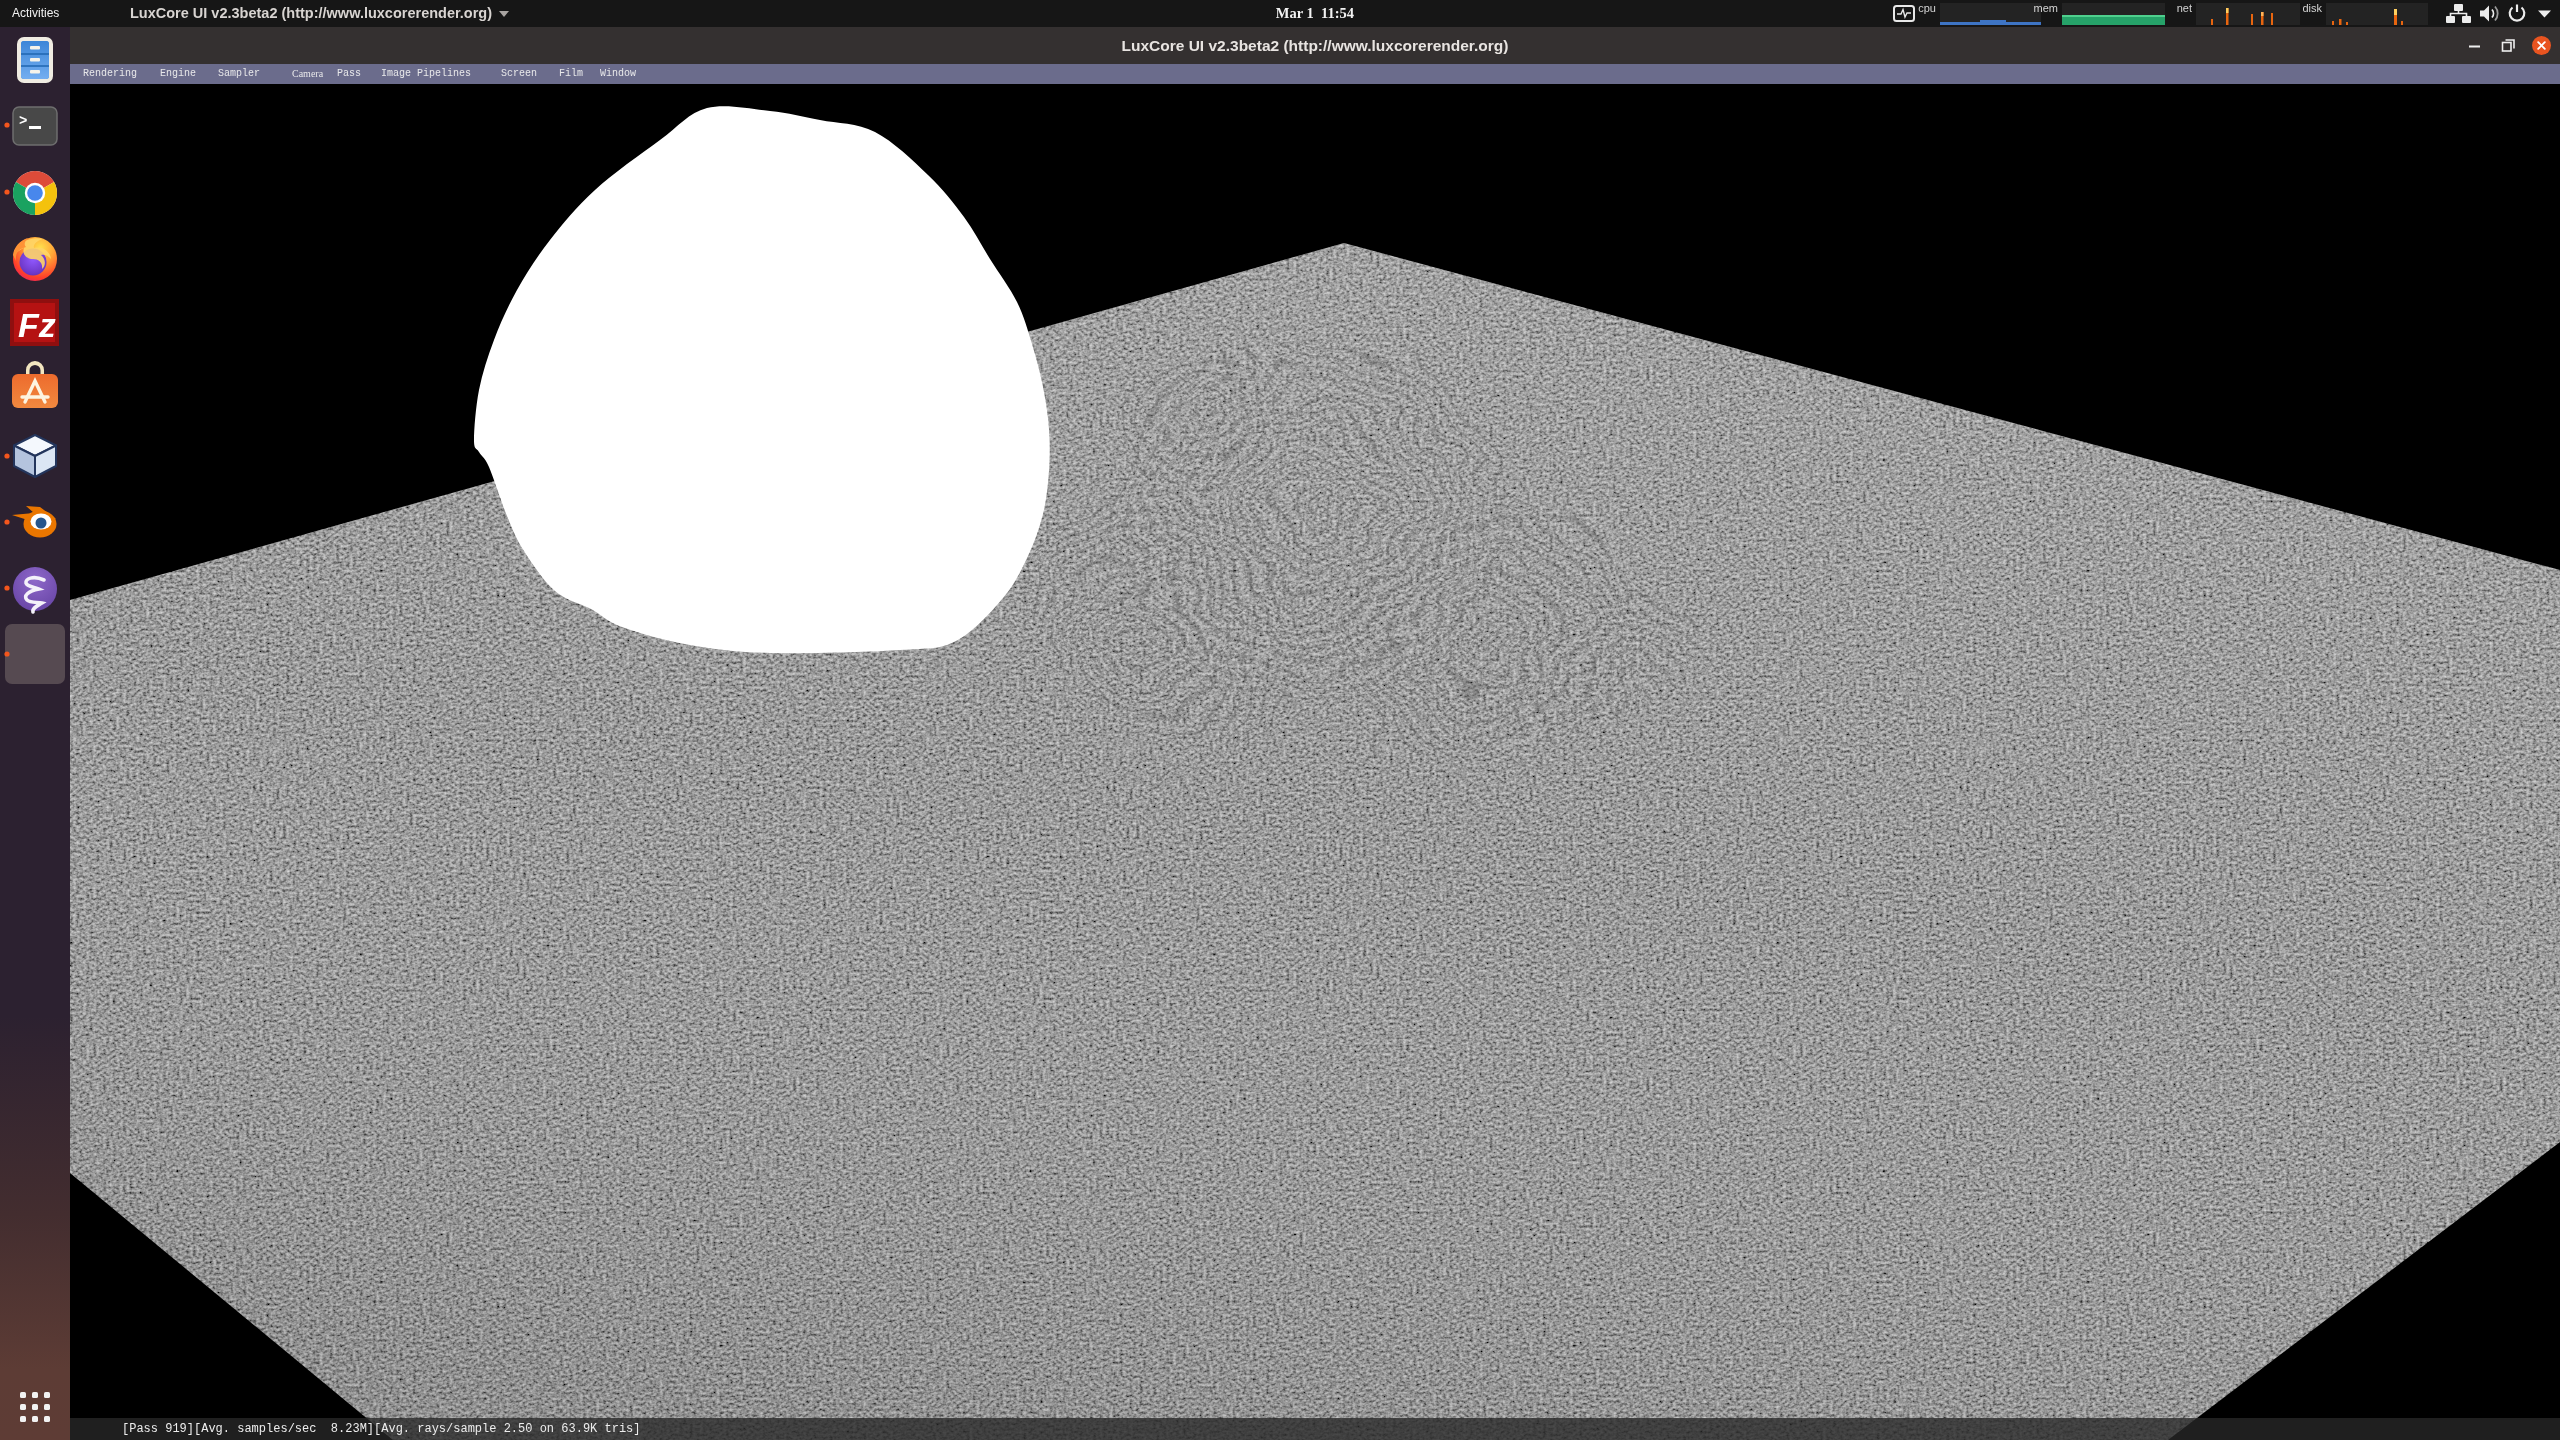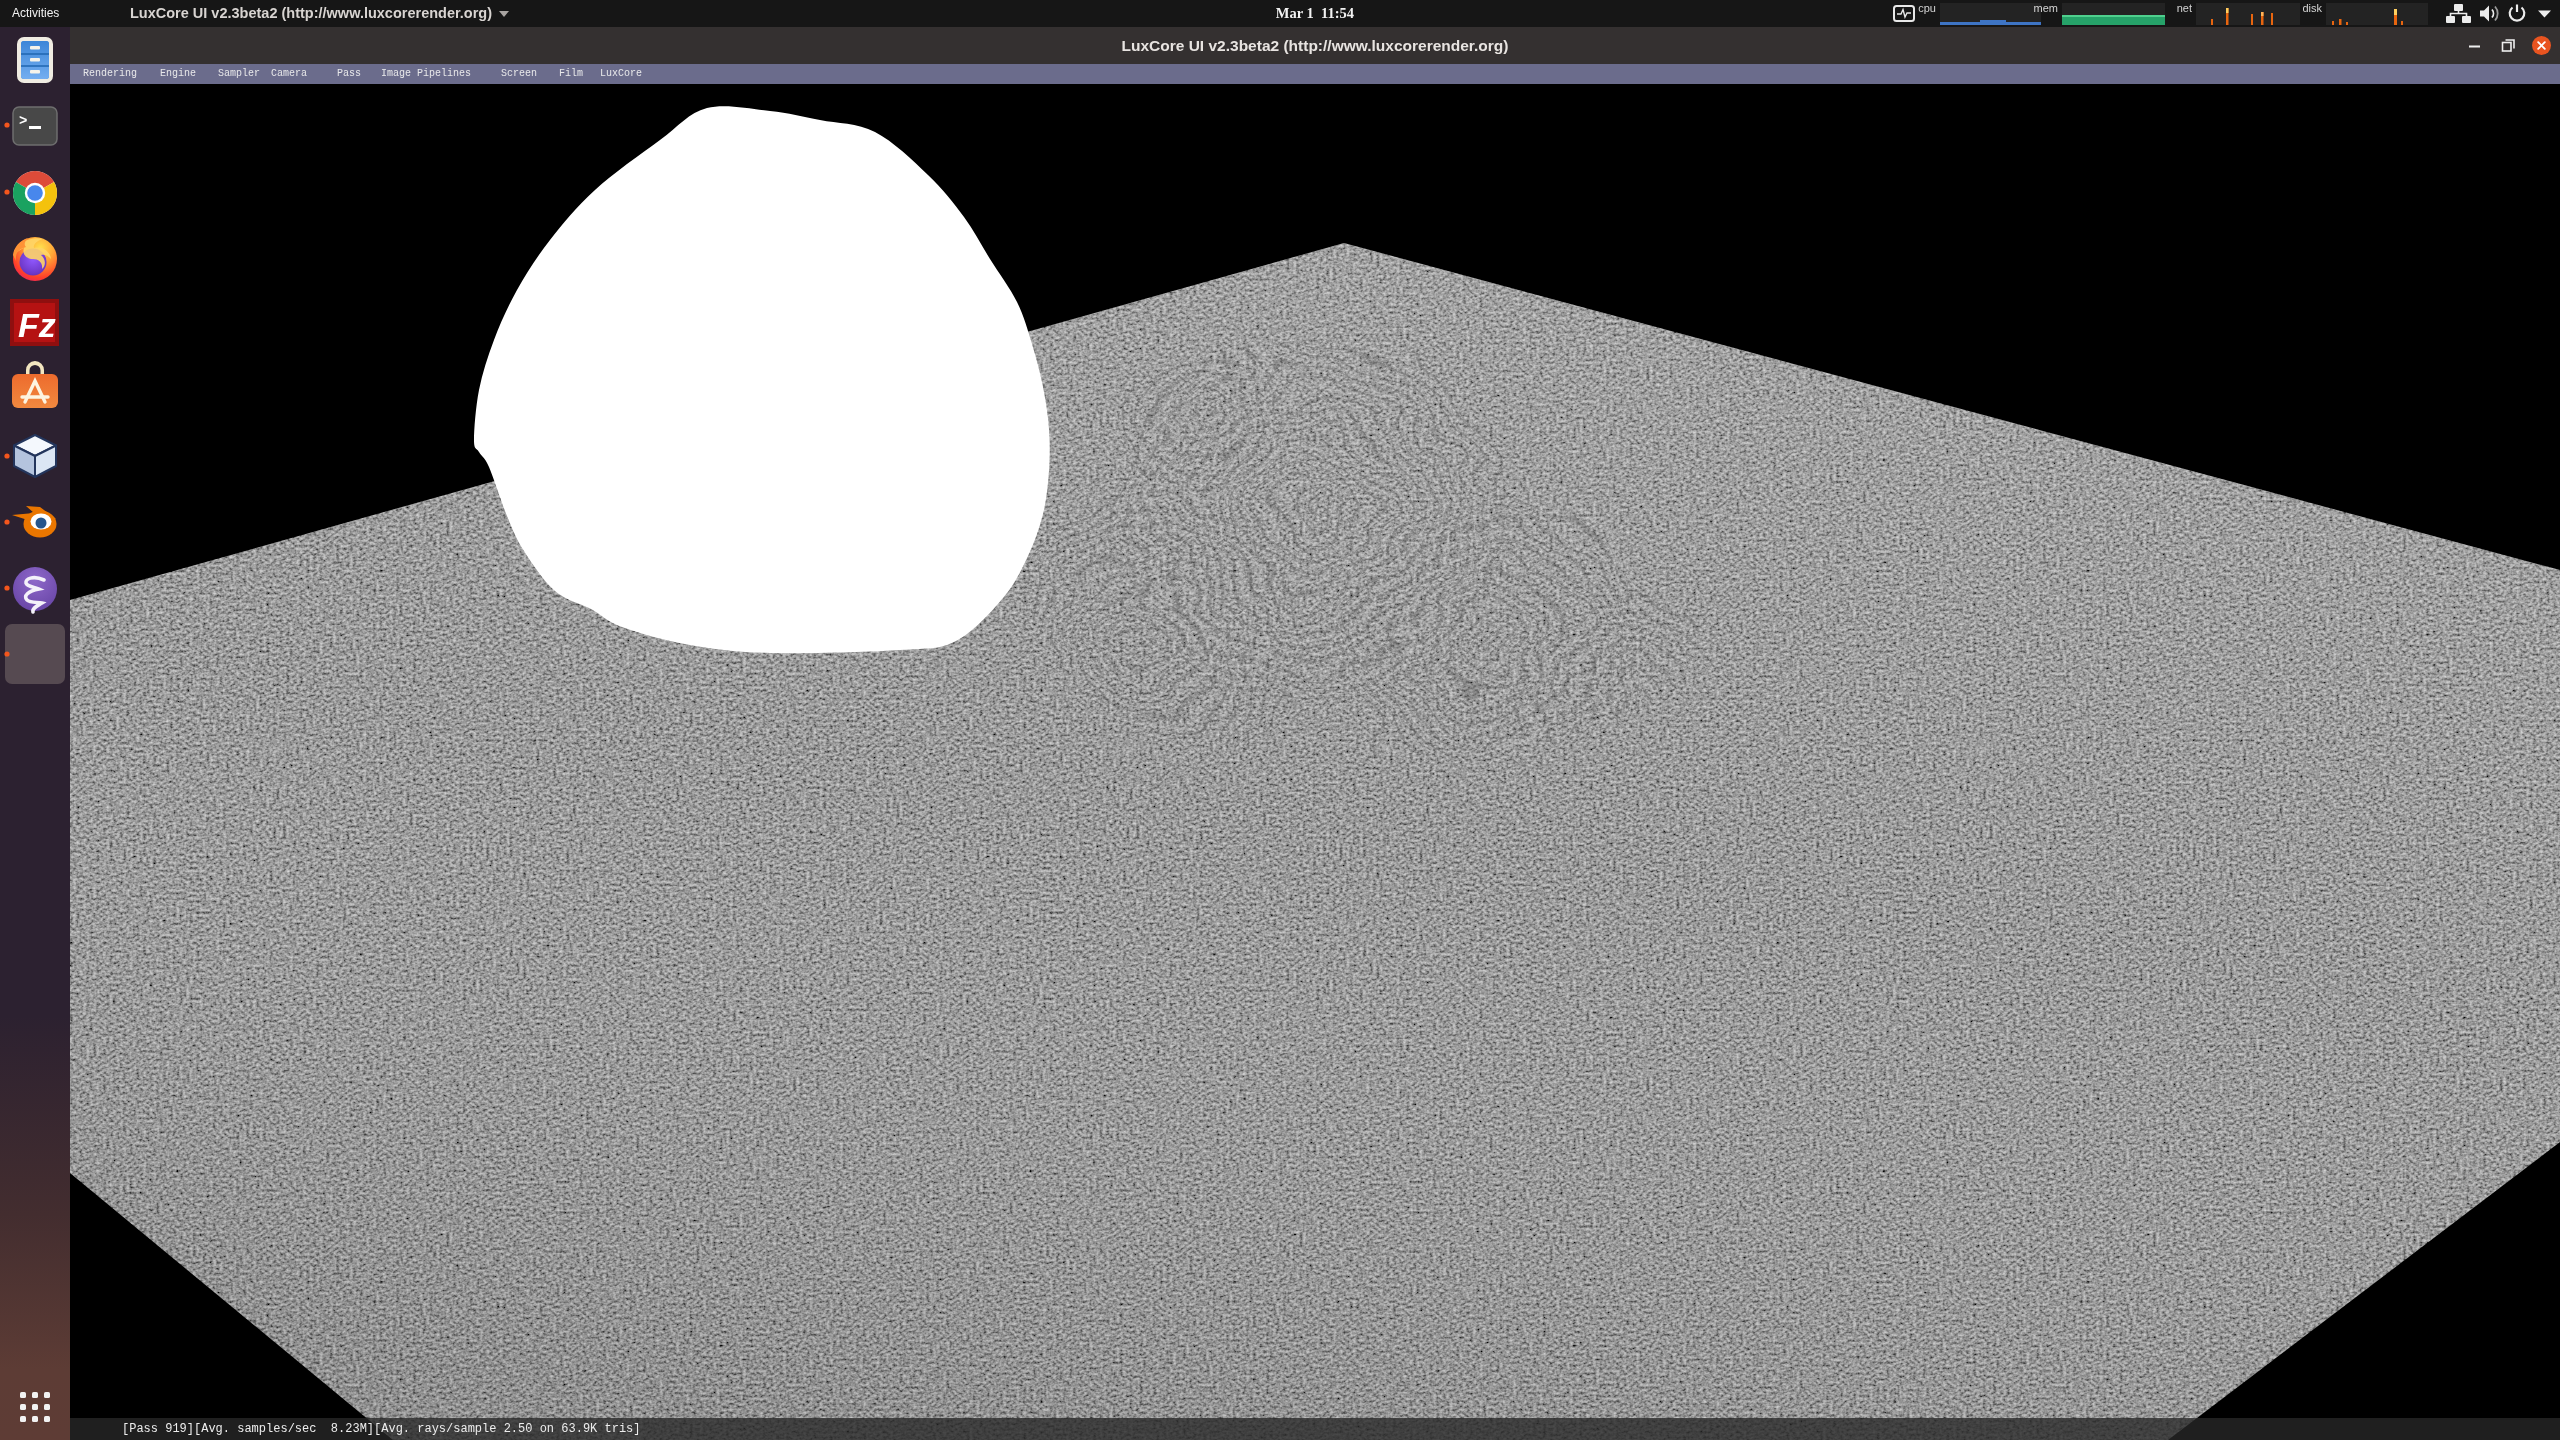--- a/index.html
+++ b/index.html
@@ -96,26 +96,26 @@
       <line x1="98.2" y1="15.2" x2="104.8" y2="21.8"></line>
       <line x1="104.8" y1="15.2" x2="98.2" y2="21.8"></line>
     </g>
   </svg>
 </div>
 
 <div id="menubar">
   <span style="left:13px;">Rendering</span>
   <span style="left:90px;text-align:right;">Engine</span>
   <span style="left:148px;">Sampler</span>
-  <span style="left:201px;">Camera</span>
+  <span style="left:222px;font-family:Liberation Serif, serif;">Camera</span>
   <span style="left:267px;">Pass</span>
   <span style="left:311px;">Image Pipelines</span>
   <span style="left:431px;">Screen</span>
   <span style="left:489px;">Film</span>
-  <span style="left:530px;">LuxCore</span>
+  <span style="left:530px;">Window</span>
 </div>
 
 <div id="viewport">
 <svg width="2490" height="1356" viewBox="0 0 2490 1356">
   <defs>
     <filter id="cloth" x="-2%" y="-2%" width="104%" height="104%">
       <feTurbulence type="fractalNoise" baseFrequency="0.3 0.36" numOctaves="2" seed="11" result="t"></feTurbulence>
       <feColorMatrix in="t" type="matrix" values="1 0 0 0 0  1 0 0 0 0  1 0 0 0 0  0 0 0 0 1" result="g"></feColorMatrix>
       <feComposite in="g" in2="SourceGraphic" operator="arithmetic" k1="0" k2="1.0" k3="0" k4="-0.135" result="n"></feComposite>
       <feComposite in="n" in2="SourceGraphic" operator="in"></feComposite>

